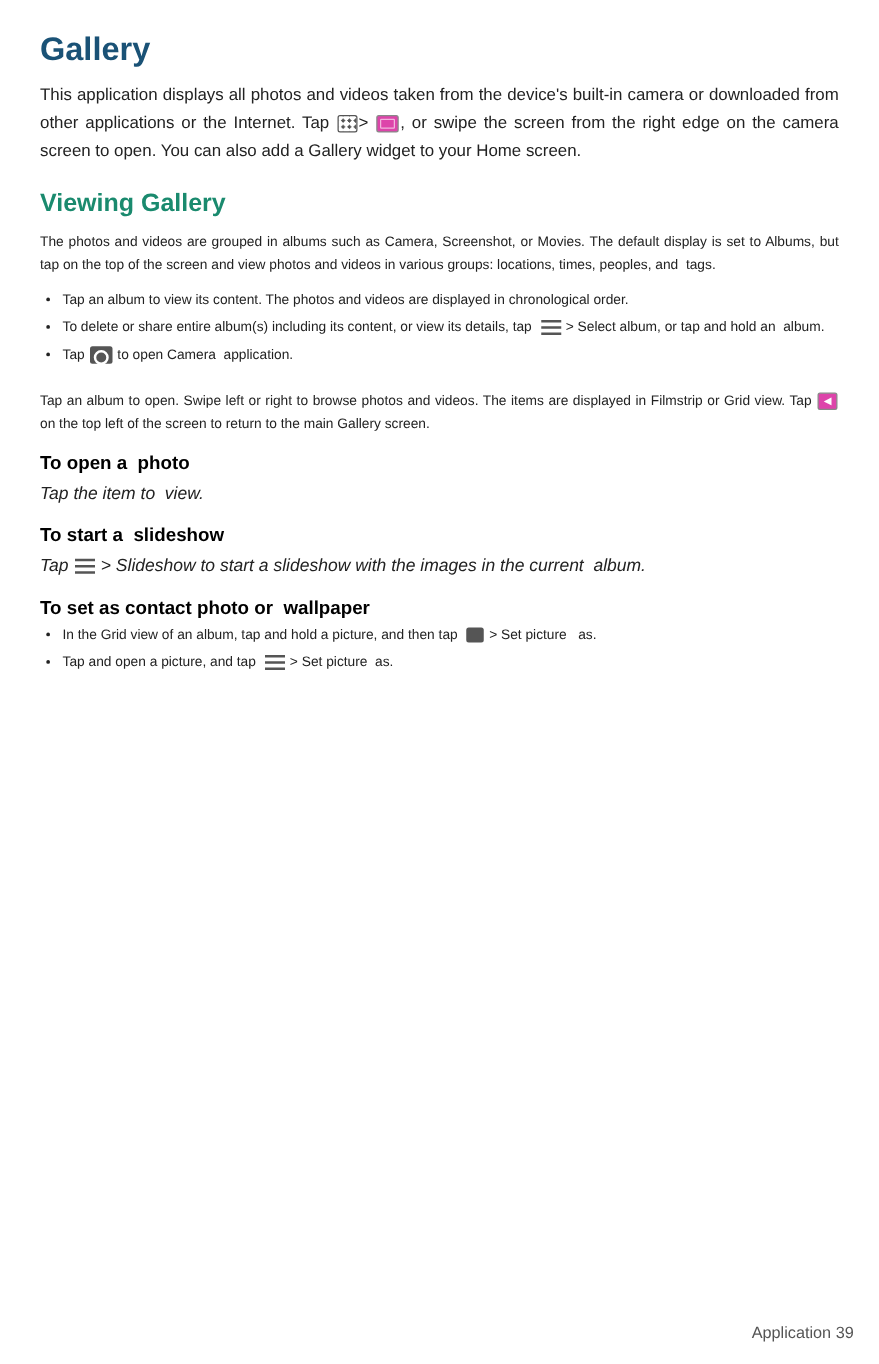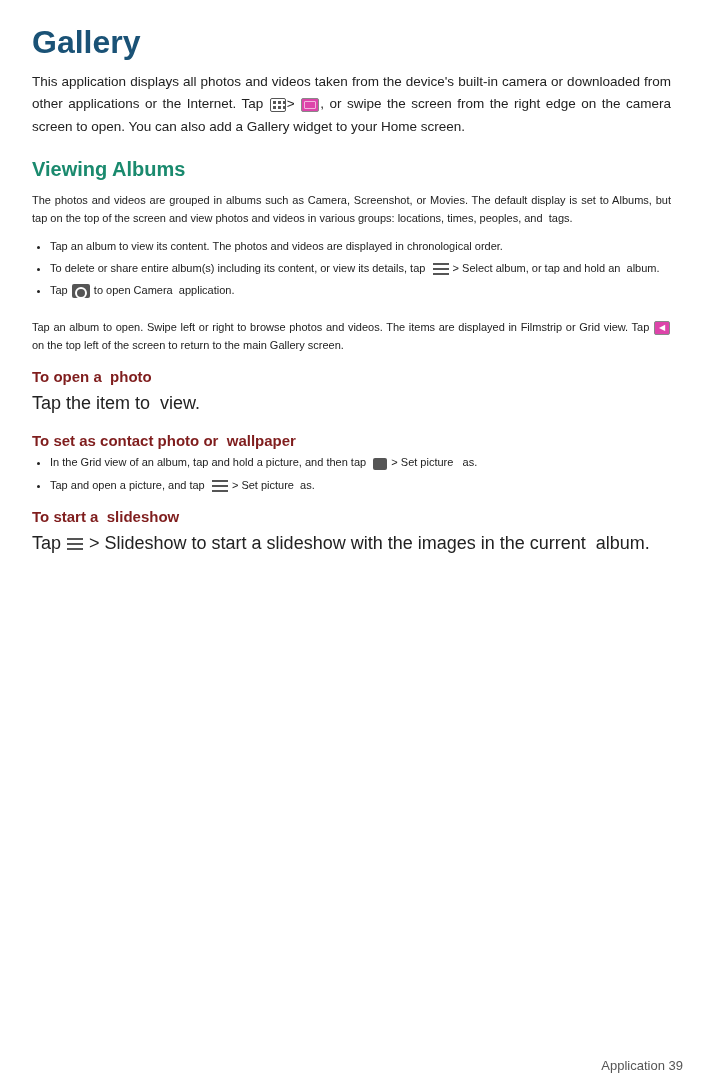--- a/index.html
+++ b/index.html
@@ -12,21 +12,21 @@
       width: 703px;
       min-height: 1091px;
       background: #ffffff;
       font-family: Arial, Helvetica, sans-serif;
       font-size: 14px;
       color: #222222;
       padding: 24px 32px 24px 32px;
     }
 
     .page-title {
-      font-size: 32px;
+      font-size: 26px;
       font-weight: bold;
       color: #1a5276;
       margin-bottom: 10px;
     }
 
     .intro-text {
       font-size: 13.5px;
       line-height: 1.65;
       margin-bottom: 20px;
       text-align: justify;
@@ -56,30 +56,31 @@
       font-size: 11px;
       line-height: 1.65;
       margin-bottom: 4px;
       list-style-type: disc;
       text-align: justify;
     }
 
     .subsection-title {
       font-size: 15px;
       font-weight: bold;
-      color: #7f1d1d;
+      color: #000000;
       margin-top: 14px;
       margin-bottom: 4px;
     }
 
     .subsection-body {
-      font-size: 18px;
+      font-size: 14px;
       line-height: 1.65;
       text-align: justify;
       margin-bottom: 6px;
+      font-style: italic;
     }
 
     .icon-grid {
       display: inline-block;
       vertical-align: middle;
       width: 16px;
       height: 14px;
       background-image: radial-gradient(circle, #555 1.5px, transparent 1.5px);
       background-size: 5px 5px;
       background-position: 1px 1px;
@@ -201,21 +202,21 @@
 </head>
 <body>
 
 <h1 class="page-title">Gallery</h1>
 
 <p class="intro-text">
   This application displays all photos and videos taken from the device's built-in camera or downloaded from other applications or the Internet. Tap <span class="icon-grid"></span>&gt; <span class="icon-image"></span>, or swipe the screen from the right edge on the camera screen to open. You can also add a Gallery widget to your Home screen.
 </p>
 
 <div class="section-gap">
-  <h2 class="section-title">Viewing Albums</h2>
+  <h2 class="section-title">Viewing Gallery</h2>
   <p class="section-body">
     The photos and videos are grouped in albums such as Camera, Screenshot, or Movies. The default display is set to Albums, but tap on the top of the screen and view photos and videos in various groups: locations, times, peoples, and&nbsp; tags.
   </p>
   <ul class="bullet-list">
     <li>Tap an album to view its content. The photos and videos are displayed in chronological order.</li>
     <li>To delete or share entire album(s) including its content, or view its details, tap &nbsp;<span class="icon-menu"></span> &gt; Select album, or tap and hold an &nbsp;album.</li>
     <li>Tap <span class="icon-camera"></span> to open Camera&nbsp; application.</li>
   </ul>
 </div>
 
@@ -223,26 +224,26 @@
   <p class="section-body">
     Tap an album to open. Swipe left or right to browse photos and videos. The items are displayed in Filmstrip or Grid view. Tap <span class="icon-back"></span> on the top left of the screen to return to the main Gallery screen.
   </p>
 
   <div>
     <h3 class="subsection-title">To open a &nbsp;photo</h3>
     <p class="subsection-body">Tap the item to &nbsp;view.</p>
   </div>
 
   <div>
+    <h3 class="subsection-title">To start a &nbsp;slideshow</h3>
+    <p class="subsection-body">Tap <span class="icon-menu"></span> &gt; Slideshow to start a slideshow with the images in the current &nbsp;album.</p>
+  </div>
+
+  <div>
     <h3 class="subsection-title">To set as contact photo or &nbsp;wallpaper</h3>
     <ul class="bullet-list">
       <li>In the Grid view of an album, tap and hold a picture, and then tap &nbsp;<span class="icon-small-grid"></span> &gt; Set picture &nbsp;&nbsp;as.</li>
       <li>Tap and open a picture, and tap &nbsp;<span class="icon-menu"></span> &gt; Set picture &nbsp;as.</li>
     </ul>
   </div>
-
-  <div>
-    <h3 class="subsection-title">To start a &nbsp;slideshow</h3>
-    <p class="subsection-body">Tap <span class="icon-menu"></span> &gt; Slideshow to start a slideshow with the images in the current &nbsp;album.</p>
-  </div>
 </div>
 
 <div class="page-footer">Application   39</div>
 
 </body></html>

